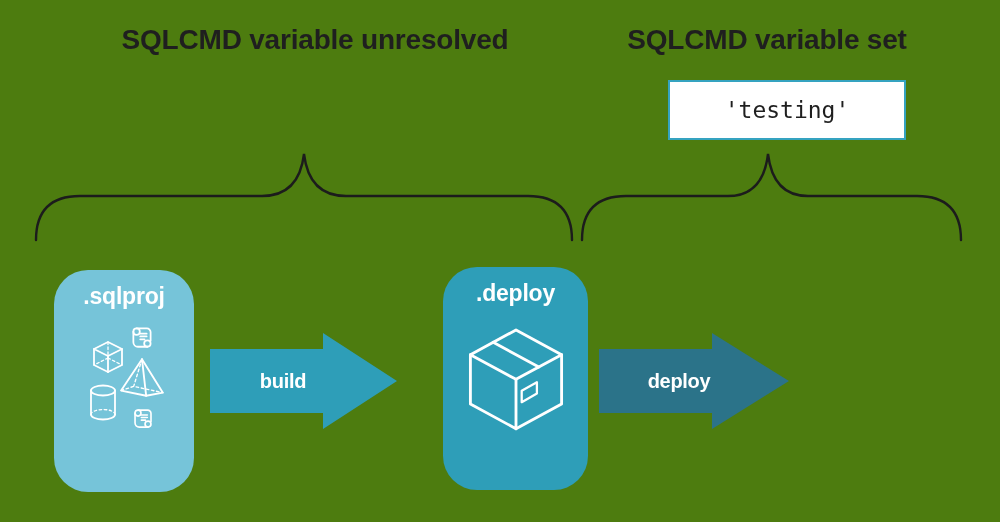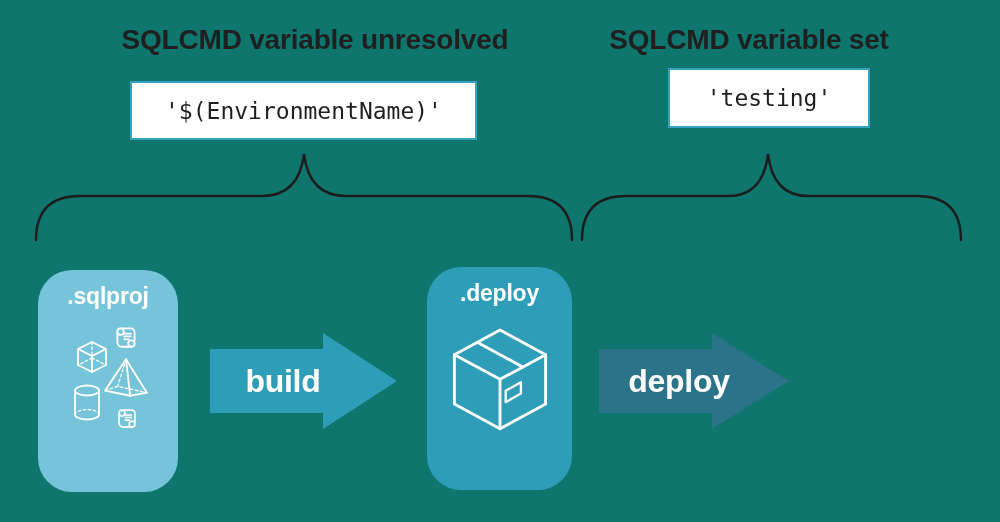--- a/index.html
+++ b/index.html
@@ -1,70 +1,67 @@
 <!DOCTYPE html>
 <html><head>
 <meta charset="utf-8">
 <style>
   html,body{margin:0;padding:0;background:#fff;}
   .canvas{
-    position:relative;width:1000px;height:522px;background:#0f766e;
+    position:relative;width:1000px;height:522px;background:#4d7c0f;
     font-family:"Liberation Sans",sans-serif;overflow:hidden;
   }
   .heading{
     position:absolute;top:24px;text-align:center;
     font-size:28px;font-weight:700;color:#1f1f1f;letter-spacing:-0.2px;
     width:460px;
   }
   .heading-left{left:85px;}
-  .heading-right{left:519px;}
+  .heading-right{left:537px;}
   .code-box{
     position:absolute;background:#ffffff;border:2.5px solid #35a3c0;
     display:flex;align-items:center;justify-content:center;box-sizing:border-box;
   }
   .code-box-left{left:130px;top:81px;width:347px;height:59px;}
-  .code-box-right{left:668px;top:68px;width:202px;height:60px;}
+  .code-box-right{left:668px;top:80px;width:238px;height:60px;}
   .code-box code{
     font-family:"DejaVu Sans Mono","Liberation Mono",monospace;
     font-size:23px;color:#1f1f1f;white-space:pre;
   }
   .overlay{position:absolute;left:0;top:0;width:1000px;height:522px;pointer-events:none;}
   .card{
-    position:absolute;border-radius:34px;
+    position:absolute;border-radius:34px;margin-left:16px;
   }
   .card-sqlproj{left:38px;top:270px;width:140px;height:222px;background:#76c4d9;}
   .card-dacpac{left:427px;top:267px;width:145px;height:223px;background:#2e9eb8;}
   .card-database{left:817px;top:267px;width:146px;height:221px;background:#2b7389;}
   .card-label{
     position:absolute;top:13px;left:0;width:100%;text-align:center;
     color:#ffffff;font-weight:700;font-size:23px;letter-spacing:-0.2px;
   }
   .icon{position:absolute;}
   .arrow{position:absolute;width:192px;height:100px;}
   .arrow-build{left:208px;top:331px;}
   .arrow-deploy{left:597px;top:331px;width:194px;}
   .arrow svg{position:absolute;left:0;top:0;width:100%;height:100%;}
   .arrow-label{
     position:absolute;top:0;height:100%;display:flex;align-items:center;justify-content:center;
-    color:#ffffff;font-weight:700;font-size:32px;letter-spacing:-0.3px;
+    color:#ffffff;font-weight:700;font-size:20px;letter-spacing:-0.3px;
   }
   .arrow-build .arrow-label{left:0;width:150px;}
   .arrow-deploy .arrow-label{left:0;width:164px;}
 </style>
 </head>
 <body>
 
 <div class="canvas">
 
   <div class="heading heading-left">SQLCMD variable unresolved</div>
   <div class="heading heading-right">SQLCMD variable set</div>
 
-  <div class="code-box code-box-left">
-    <code>'$(EnvironmentName)'</code>
-  </div>
   <div class="code-box code-box-right">
     <code>'testing'</code>
   </div>
 
   <svg class="overlay" viewBox="0 0 1000 522">
     <path d="M36 240 Q36 196 80 196 L262 196 Q299 196 304 154 Q309 196 346 196 L528 196 Q572 196 572 240" fill="none" stroke-width="2.4" stroke-linecap="round" stroke="#1c1c1c"></path>
     <path d="M582 240 Q582 196 626 196 L728 196 Q763 196 768 154 Q773 196 808 196 L917 196 Q961 196 961 240" fill="none" stroke-width="2.4" stroke-linecap="round" stroke="#1c1c1c"></path>
   </svg>
 
   <div class="card card-sqlproj">

